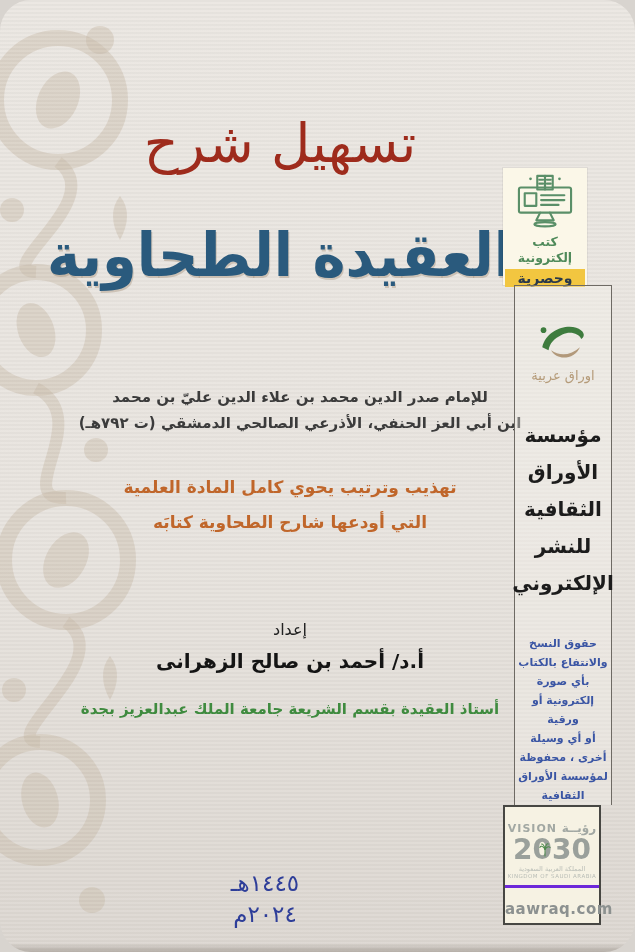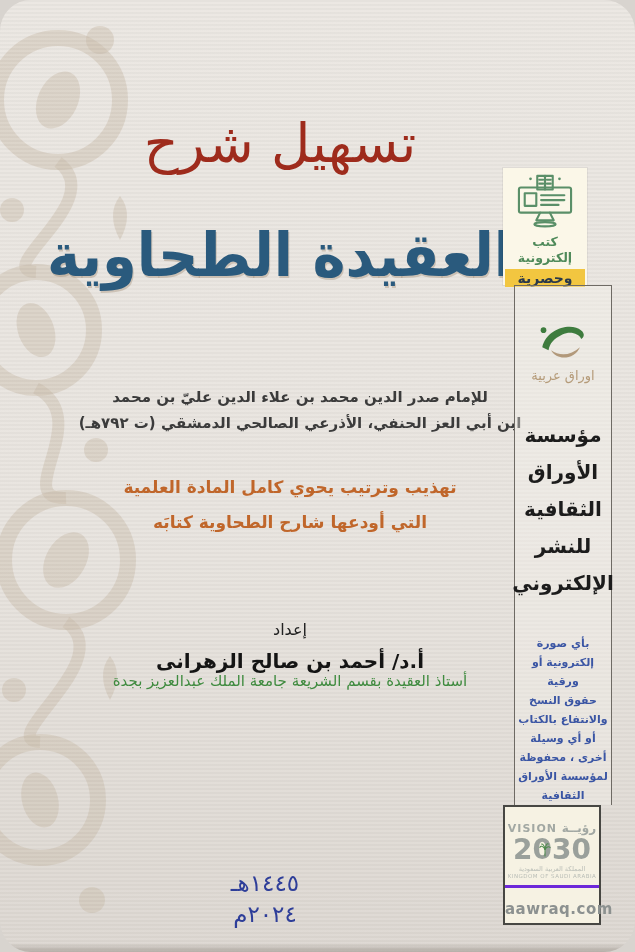--- a/index.html
+++ b/index.html
@@ -26,22 +26,22 @@
   .main-title { position:absolute; top:222px; left:20px; width:520px; text-align:center;
     color:#2a5a7d; font-size:56px; font-weight:bold; direction:rtl;
     text-shadow:1px 2px 0 rgba(138,111,83,.30); transform:scaleY(1.08); }
   .author { position:absolute; top:384px; left:40px; width:520px; text-align:center;
     color:#3b3b3b; font-size:15px; font-weight:bold; line-height:26px; direction:rtl; }
   .desc { position:absolute; top:470px; left:40px; width:500px; text-align:center;
     color:#c0662a; font-size:17px; font-weight:bold; line-height:35px; direction:rtl; }
   .prep { position:absolute; top:616px; left:40px; width:500px; text-align:center; direction:rtl; }
   .prep-label { color:#222; font-size:16px; line-height:28px; }
   .prep-name { color:#141414; font-size:20px; font-weight:bold; line-height:34px; }
-  .prep-affil { position:absolute; top:672px; left:20px; width:540px; text-align:center;
-    color:#3f8b3f; font-size:15px; font-weight:normal; direction:rtl; }
+  .prep-affil { position:absolute; top:700px; left:20px; width:540px; text-align:center;
+    color:#3f8b3f; font-size:15px; font-weight:bold; direction:rtl; }
   .dates { position:absolute; top:868px; left:30px; width:470px; text-align:center;
     color:#2e3e99; font-size:23px; line-height:31px; direction:rtl; }
 
   
   .badge { position:absolute; left:503px; top:168px; width:84px; height:117px;
     background:#fbf7e8; text-align:center; box-shadow:0 0 0 1px rgba(0,0,0,.05); }
   .badge svg { margin-top:6px; }
   .badge-l1 { color:#4f8a5a; font-size:12.5px; font-weight:bold; direction:rtl; line-height:16px; }
   .badge-l2 { display:inline-block; margin-top:3px; background:#f2c640; color:#2b3a4a;
     font-size:14px; font-weight:bold; padding:1px 12px; direction:rtl; }
@@ -160,22 +160,22 @@
 
     <div class="pub-name">
       <div class="pub-line">مؤسسة</div>
       <div class="pub-line">الأوراق</div>
       <div class="pub-line">الثقافية</div>
       <div class="pub-line">للنشر</div>
       <div class="pub-line">الإلكتروني</div>
     </div>
 
     <div class="copyright">
+      <div class="copy-line">حقوق النسخ والانتفاع بالكتاب</div>
       <div class="copy-line">بأي صورة إلكترونية أو ورقية</div>
-      <div class="copy-line">حقوق النسخ والانتفاع بالكتاب</div>
       <div class="copy-line">أو أي وسيلة أخرى ، محفوظة</div>
       <div class="copy-line">لمؤسسة الأوراق الثقافية</div>
     </div>
   </div>
 
   <div class="vision-box">
     <div class="v-top">
       <span>VISION</span>
       <span class="ar" dir="rtl">رؤيــة</span>
     </div>

